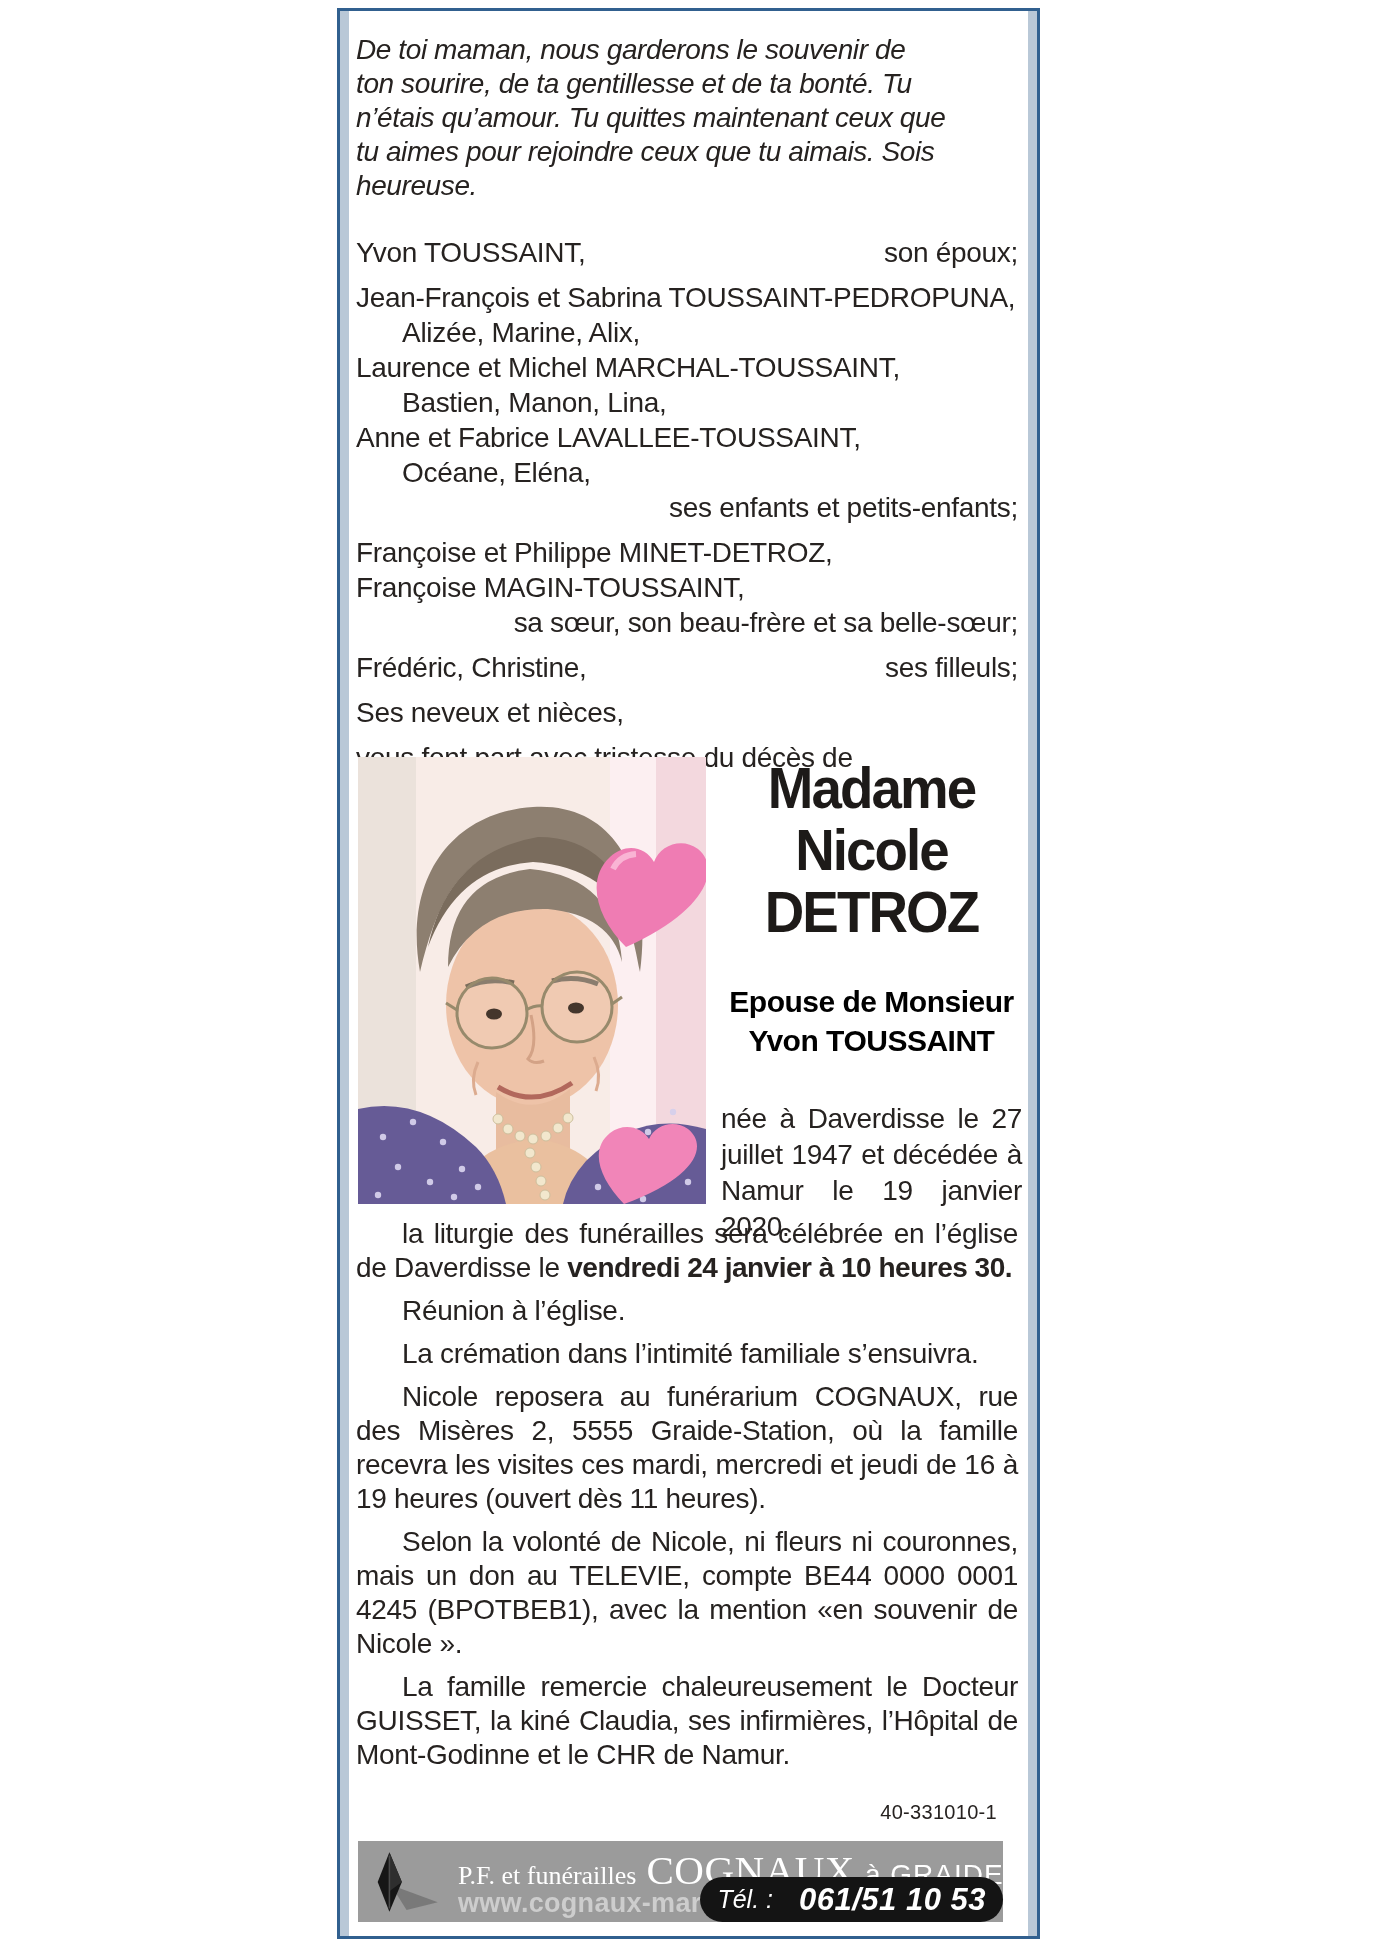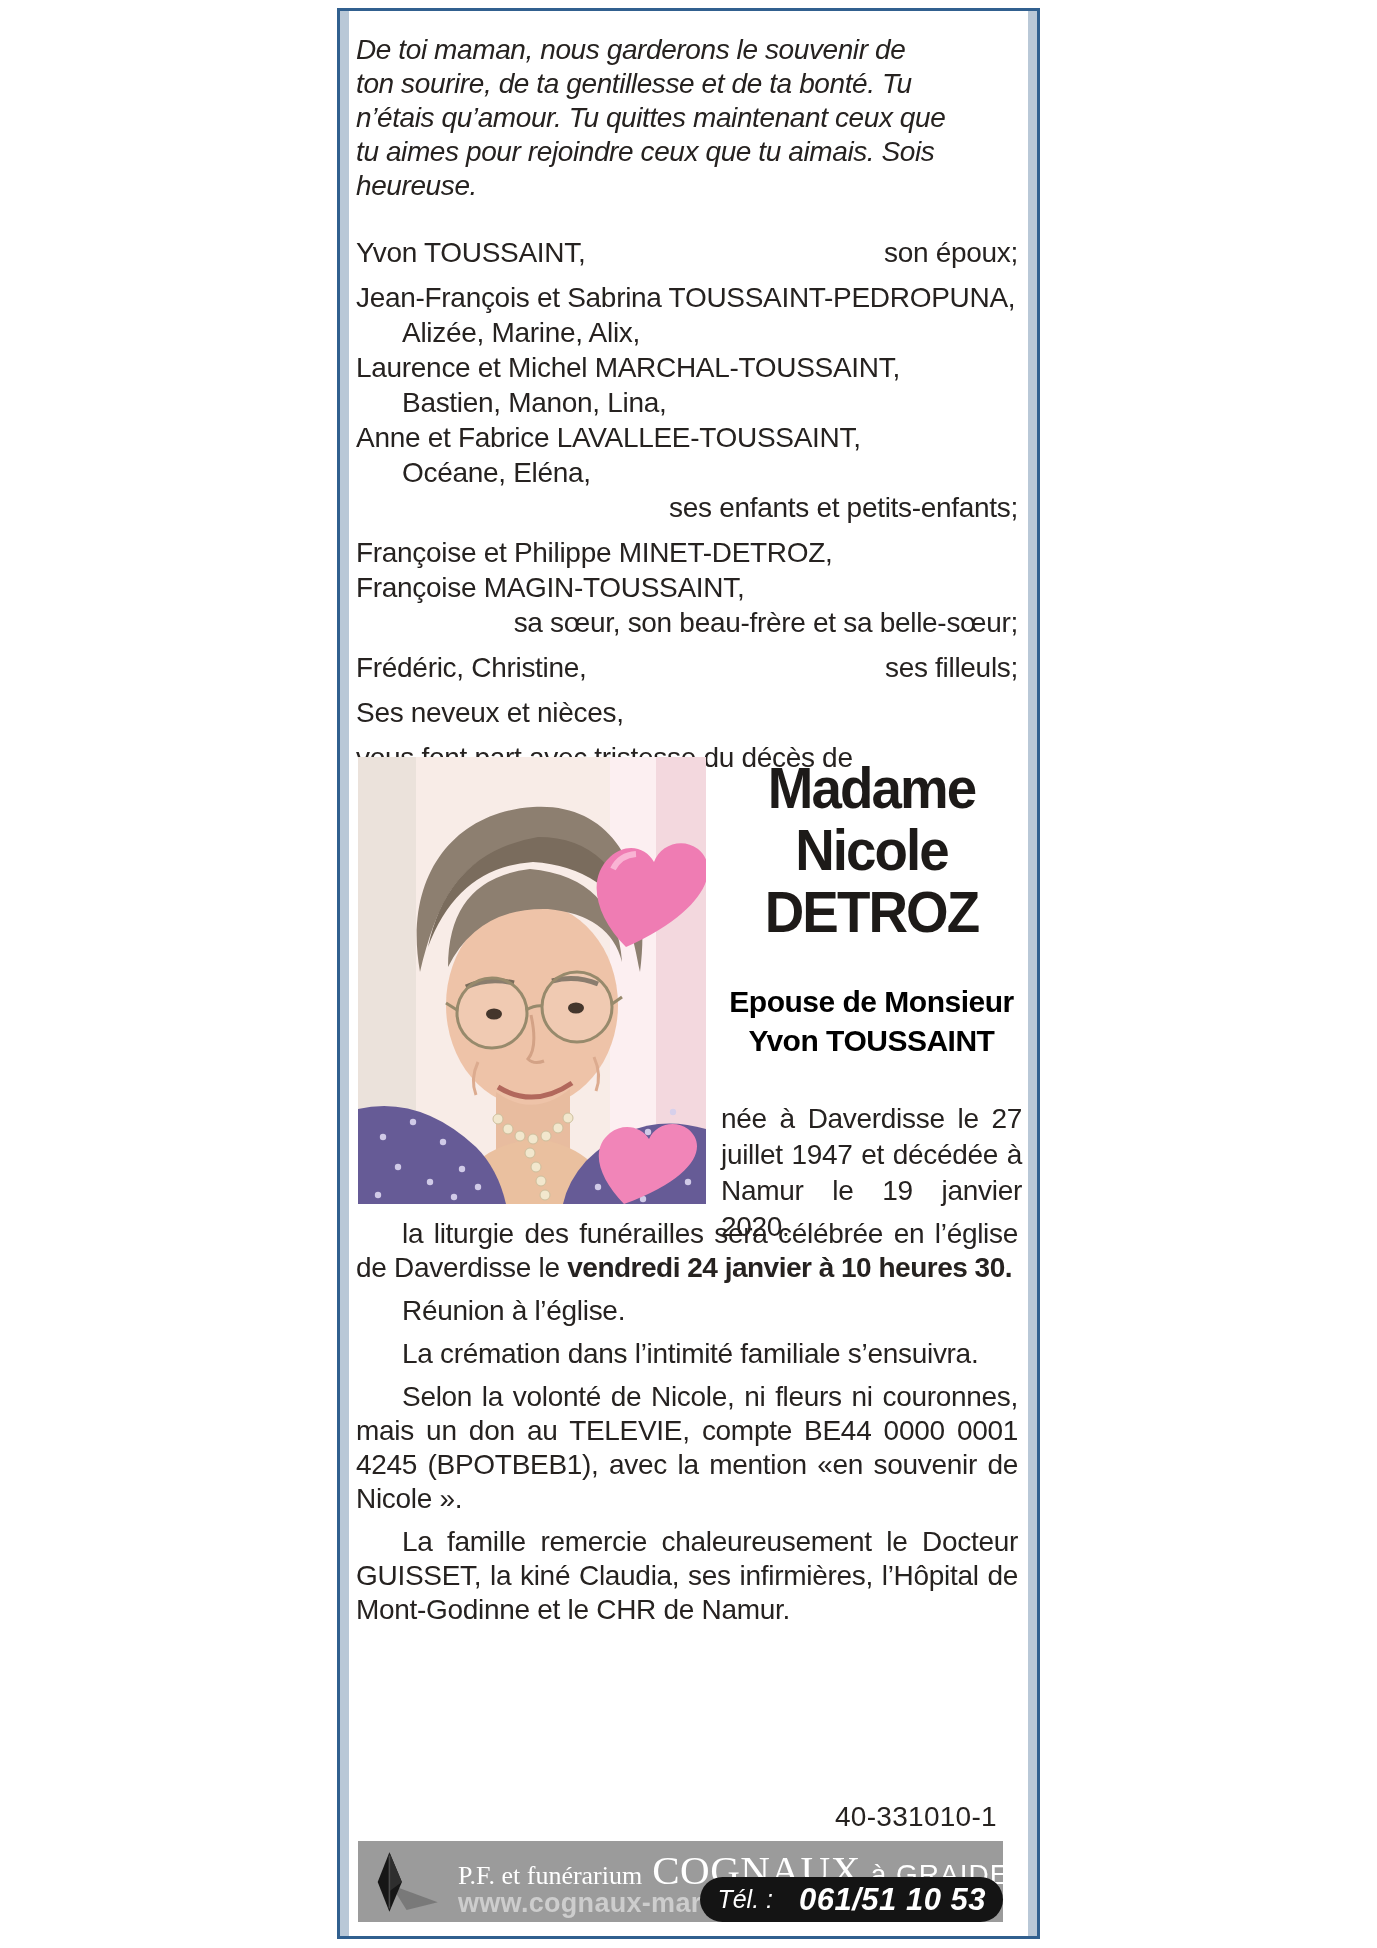--- a/index.html
+++ b/index.html
@@ -30,21 +30,21 @@
             letter-spacing:-2px;transform:scaleX(.96);transform-origin:center top;color:#1d1a18;}
   .subtitle{margin-top:19px;text-align:center;font-weight:700;font-size:30px;line-height:39px;
             letter-spacing:-0.5px;color:#000000;}
   .birth{margin-top:21px;font-size:28px;line-height:36px;text-align:justify;letter-spacing:-0.3px;}
   
   .paras{left:16px;top:1206px;width:662px;font-size:28px;line-height:34px;letter-spacing:-0.3px;}
   .paras p{margin:0 0 0 0;text-align:justify;text-indent:46px;}
   .paras p + p{margin-top:9px;}
   .paras b{font-weight:700;letter-spacing:-0.5px;}
   
-  .ref{right:40px;top:1790px;font-size:28px;letter-spacing:0.3px;}
+  .ref{right:40px;top:1790px;font-size:20px;letter-spacing:0.3px;}
   
   .bar{left:18px;top:1830px;width:645px;height:81px;background:#9b9b9b;}
   .bar .logo{position:absolute;left:8px;top:2px;}
   .l1{position:absolute;left:100px;top:5px;display:flex;align-items:baseline;gap:10px;
       color:#ffffff;white-space:nowrap;}
   .l1 .pf{font-family:"Liberation Serif", serif;font-size:26px;}
   .l1 .brand{font-family:"Liberation Serif", serif;font-size:41px;letter-spacing:0.5px;}
   .l1 .loc{font-size:28px;letter-spacing:1px;}
   .l2{position:absolute;left:100px;top:47px;font-weight:700;font-size:27px;color:#cdcdcd;
       letter-spacing:0.3px;}
@@ -203,35 +203,36 @@
           <div>Yvon TOUSSAINT</div>
         </div>
         <div class="birth">née à Daverdisse le 27 juillet 1947 et décédée à Namur le 19 janvier 2020.</div>
       </div>
     </div>
 
     <div class="sec paras" id="paragraphs">
         <p><span>la liturgie des funérailles sera célébrée en l’église de Daverdisse le </span><b>vendredi 24 janvier à 10 heures 30.</b></p>
         <p><span>Réunion à l’église.</span></p>
         <p><span>La crémation dans l’intimité familiale s’ensuivra.</span></p>
+        <p><span>Nicole reposera au funérarium COGNAUX, rue des Misères 2, 5555 Graide-Station, où la famille recevra les visites ces mardi, mercredi et jeudi de 16 à 19 heures (ouvert dès 11 heures).</span></p>
         <p><span>Selon la volonté de Nicole, ni fleurs ni couronnes, mais un don au TELEVIE, compte BE44 0000 0001 4245 (BPOTBEB1), avec la mention «en souvenir de Nicole ».</span></p>
         <p><span>La famille remercie chaleureusement le Docteur GUISSET, la kiné Claudia, ses infirmières, l’Hôpital de Mont-Godinne et le CHR de Namur.</span></p>
       </div>
 
     <div class="sec ref">40-331010-1</div>
 
     <div class="sec bar">
       <svg class="logo" width="78" height="78" viewBox="0 0 100 80">
         <polygon points="32,44 92,66 52,76" fill="#6e6e6e" opacity="0.75"></polygon>
         <polygon points="30,2 46,40 30,78 15,40" fill="#161616"></polygon>
         <polygon points="30,2 46,40 30,52" fill="#2e2e2e"></polygon>
         <polyline points="30,6 30,74" stroke="#4a4a4a" stroke-width="2" fill="none"></polyline>
       </svg>
       <div class="l1">
-        <span class="pf">P.F. et funérarium</span>
+        <span class="pf">P.F. et funérailles</span>
         <span class="brand">COGNAUX</span>
         <span class="loc">à GRAIDE</span>
       </div>
       <div class="l2">www.cognaux-marbrerie.be</div>
       <div class="pill">
         <span class="tl">Tél. :</span>
         <span class="tn">061/51 10 53</span>
       </div>
     </div>
   </div>

